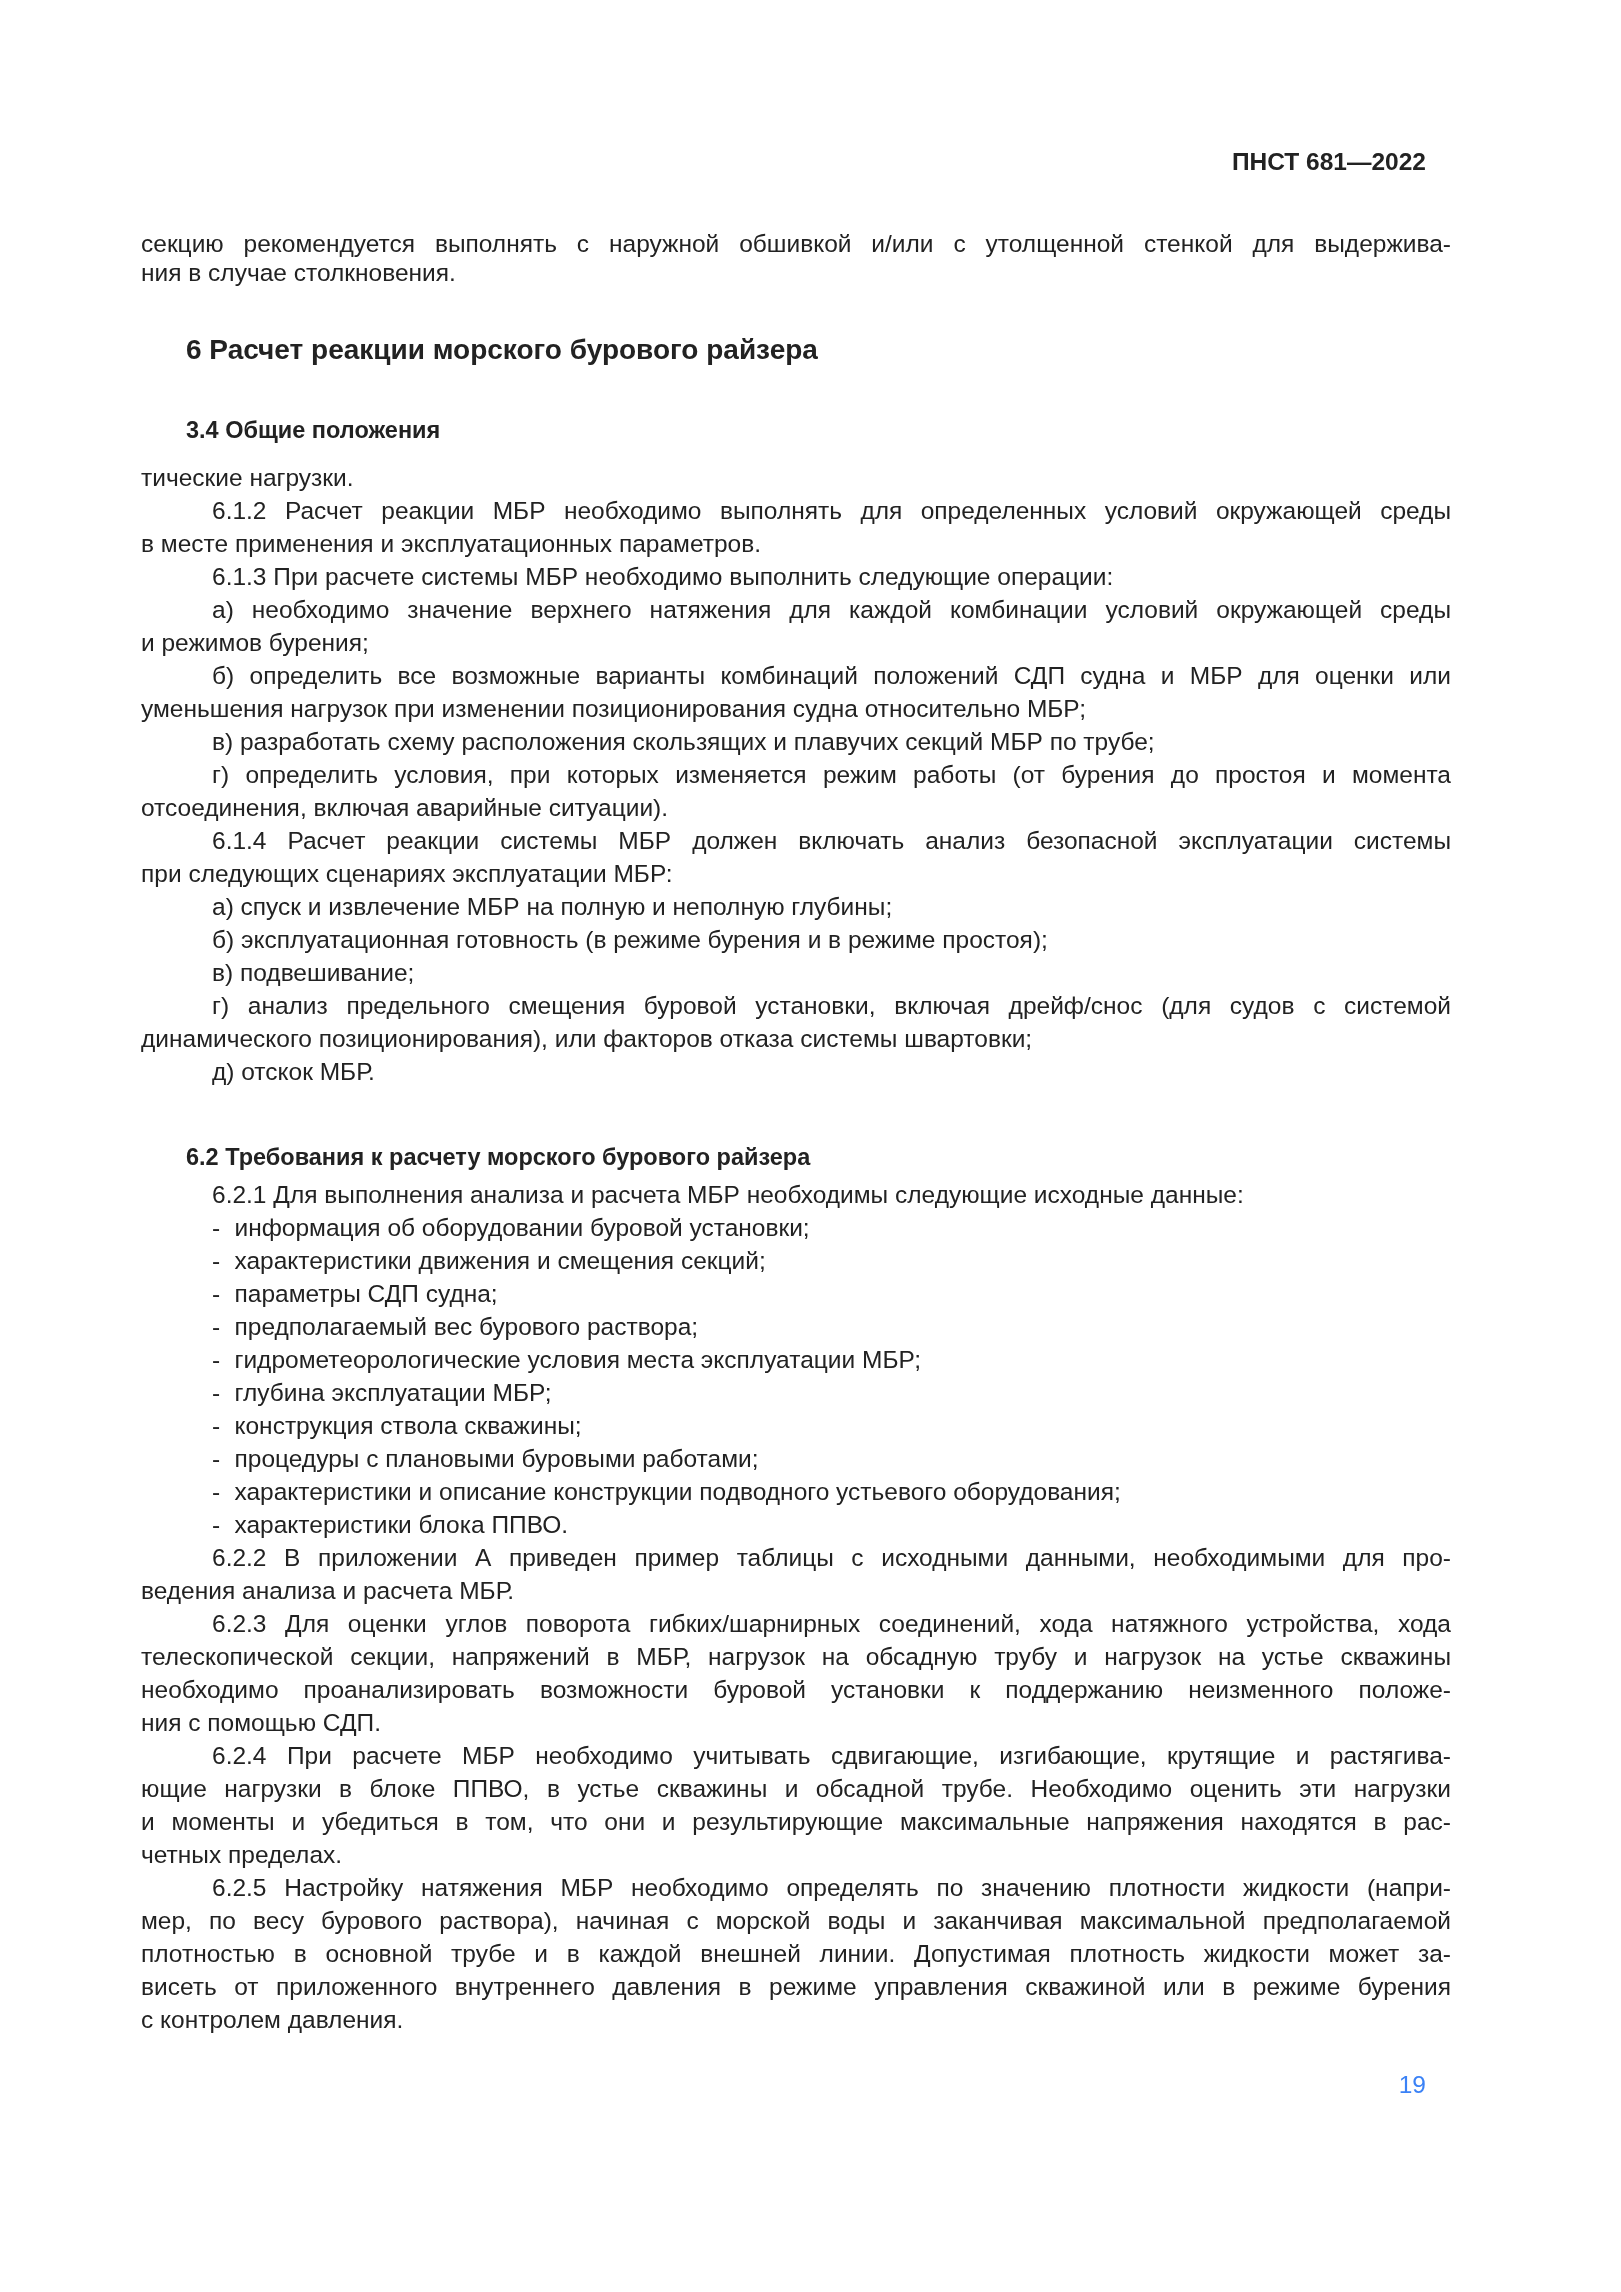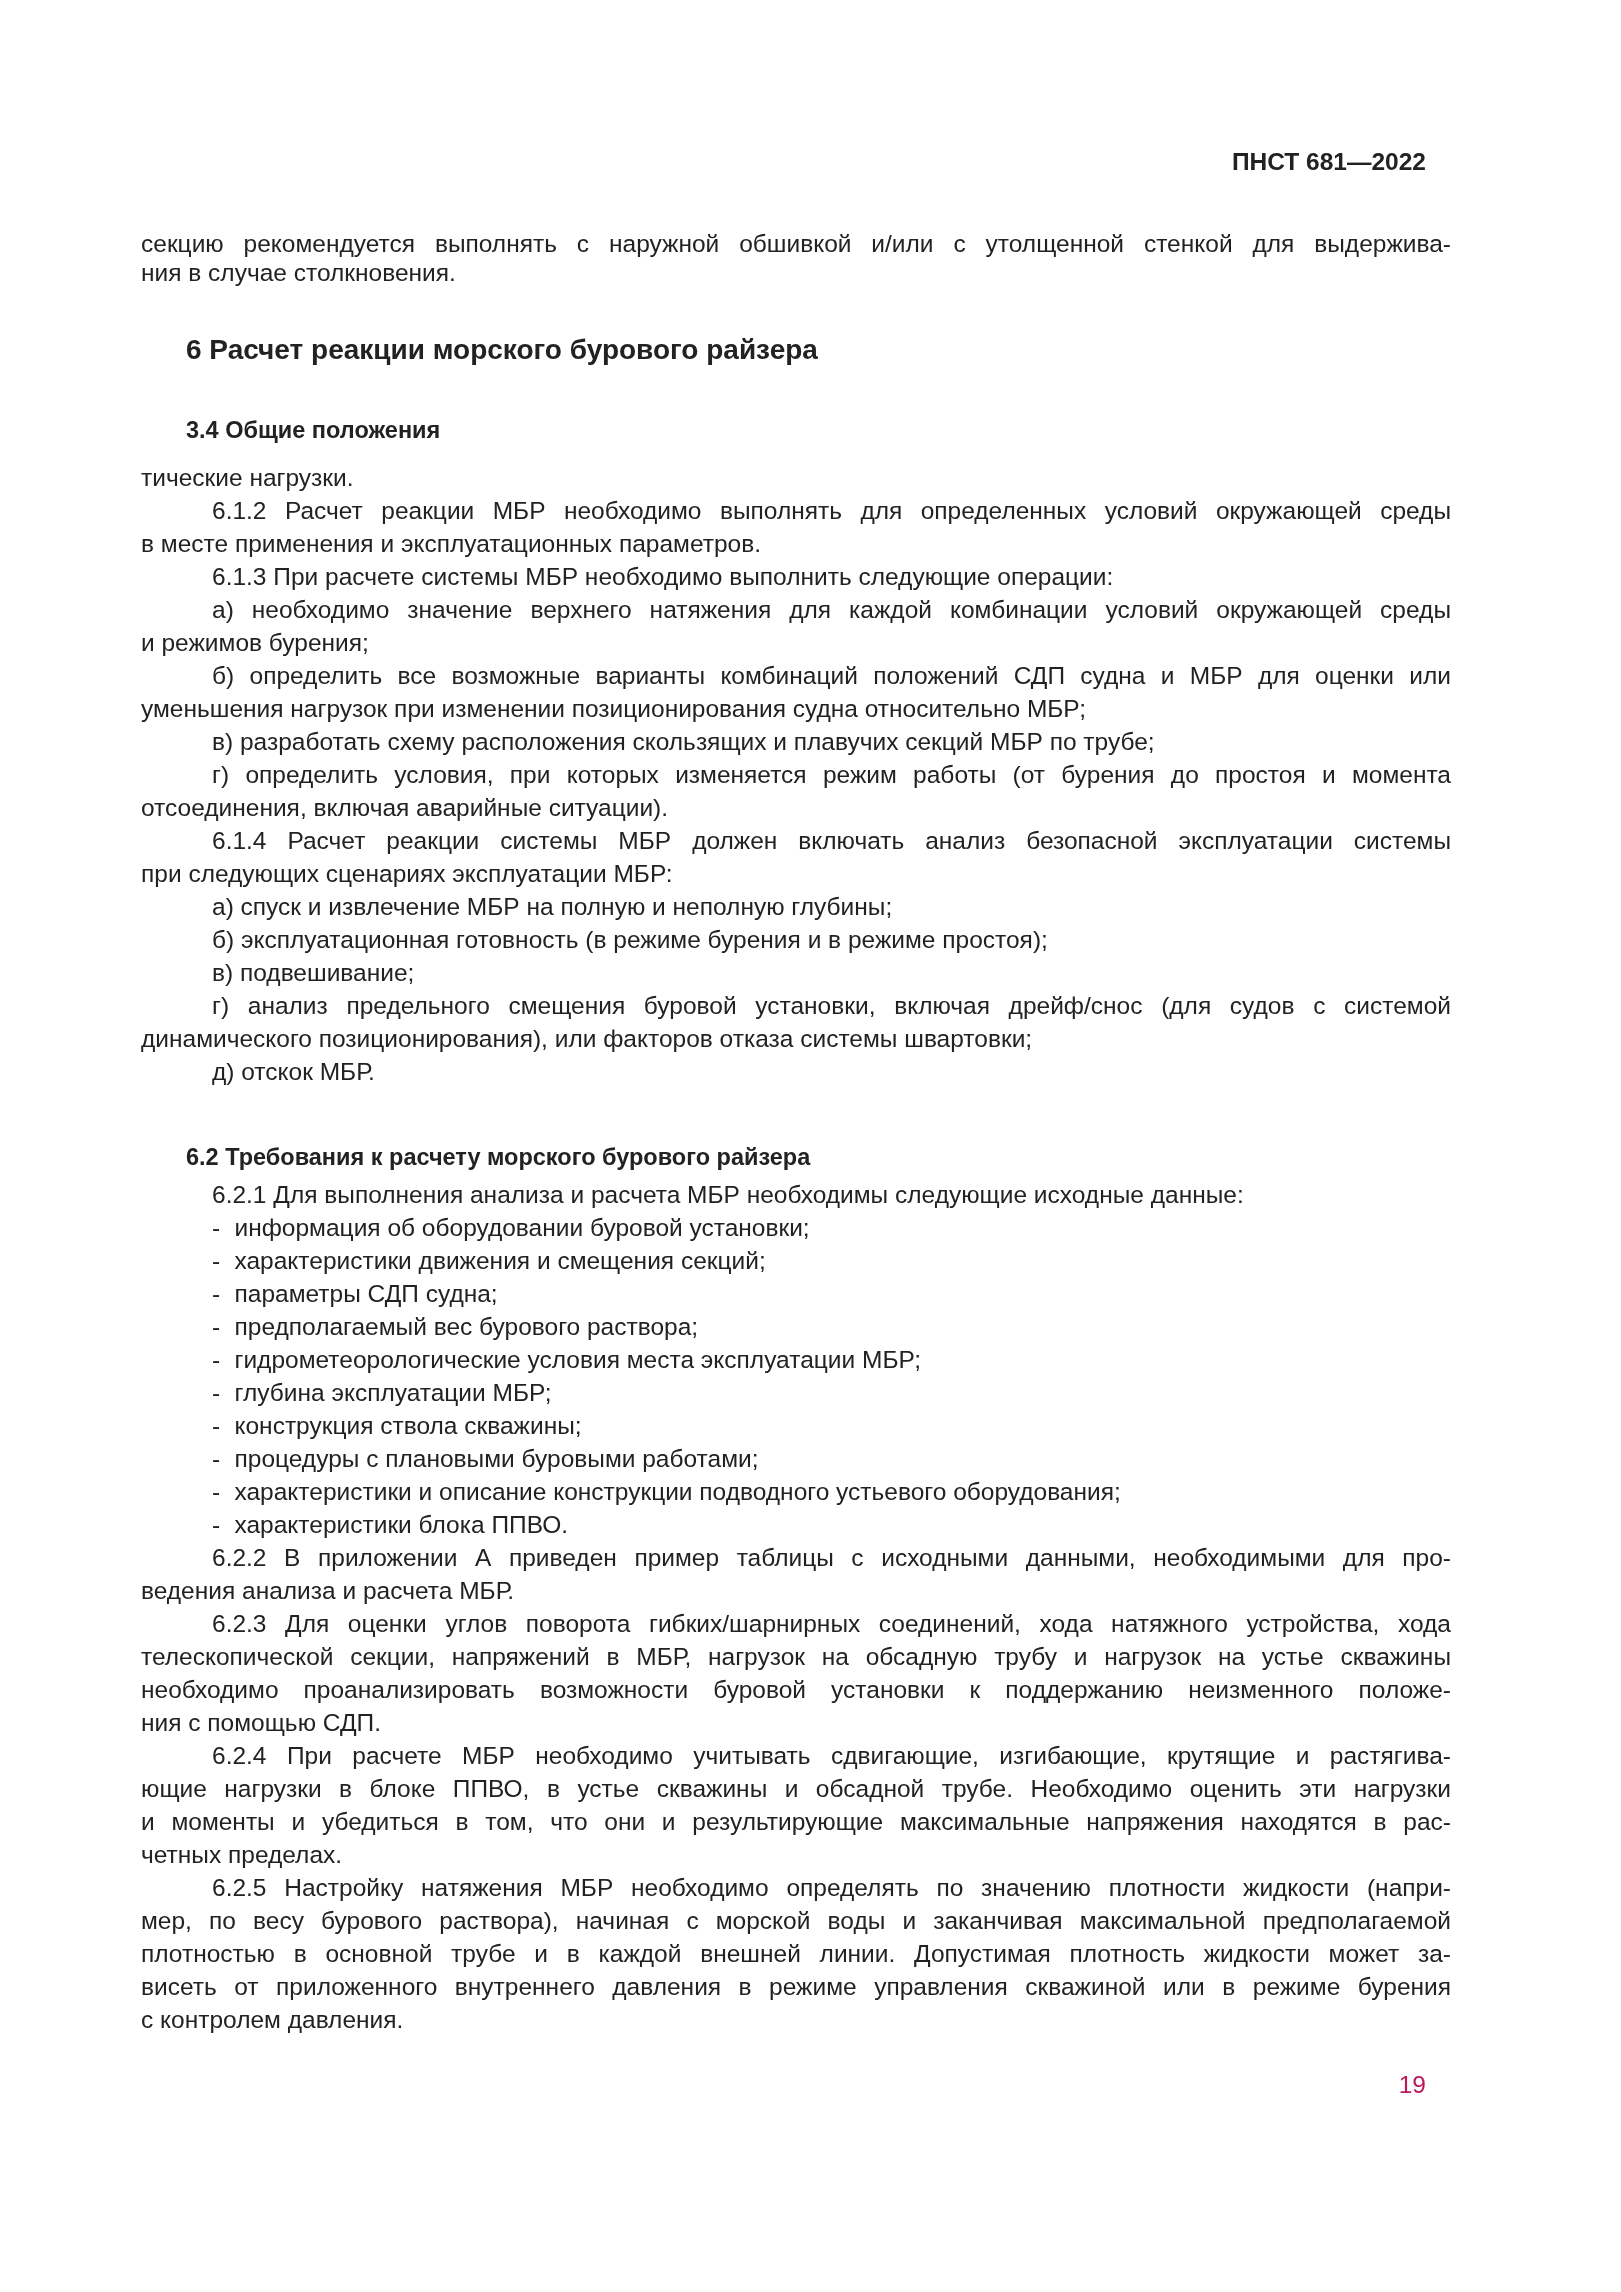--- a/index.html
+++ b/index.html
@@ -8,21 +8,21 @@
     font-family: "Liberation Sans", "DejaVu Sans", sans-serif;
     color: #222222;
   }
   .page { position: absolute; left: 0; top: 0; width: 1621px; height: 2293px; }
   .doc-code {
     position: absolute; right: 195px; top: 147px;
     font-size: 24.5px; font-weight: bold; line-height: 29px; color: #222;
   }
   .page-number {
     position: absolute; right: 195px; top: 2070px;
-    font-size: 24.5px; line-height: 29px; color: #be185d;
+    font-size: 24.5px; line-height: 29px; color: #3b82f6;
   }
   .body { position: absolute; left: 116px; width: 1310px; margin-left: 25px; }
   .line {
     font-size: 24.5px; line-height: 33px; height: 33px;
     white-space: nowrap; overflow: visible;
   }
   .line.j { text-align: justify; text-align-last: justify; white-space: normal; overflow: hidden; }
   .line.ind { padding-left: 71px; }
   .line.ind.j { padding-left: 71px; }
   .h1 { position: absolute; left: 186px; font-size: 28px; font-weight: bold; line-height: 33px; }

